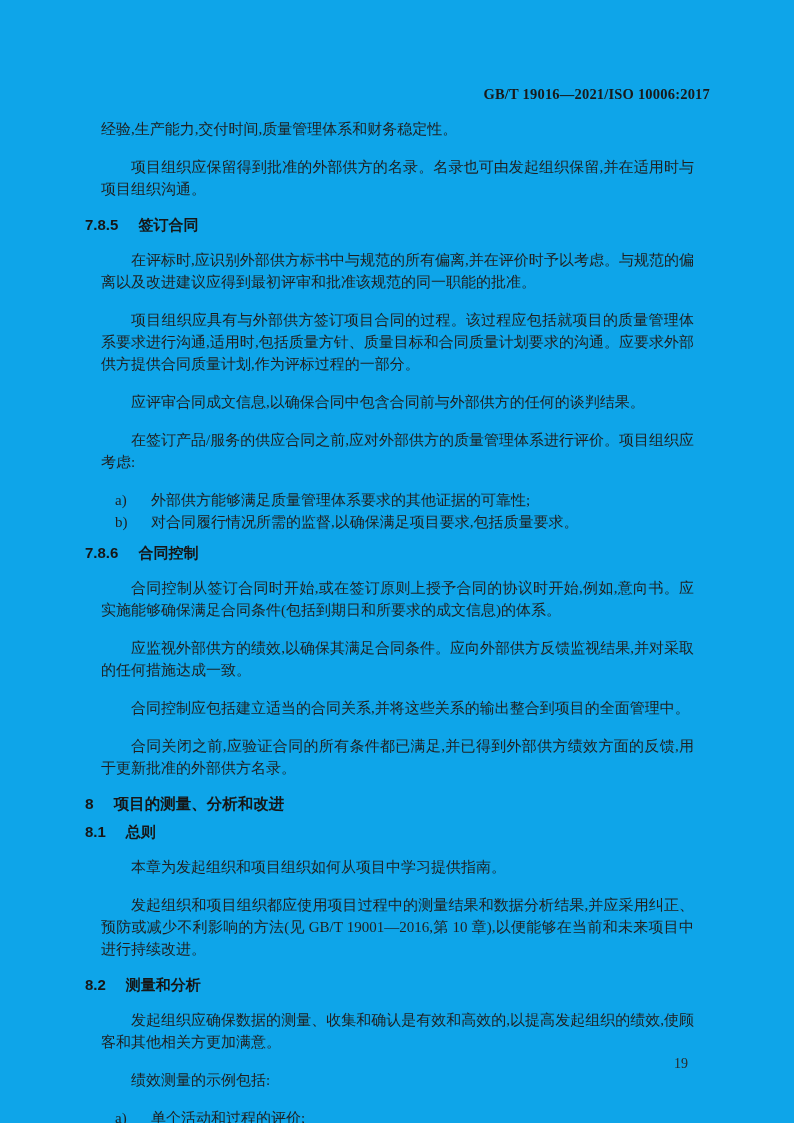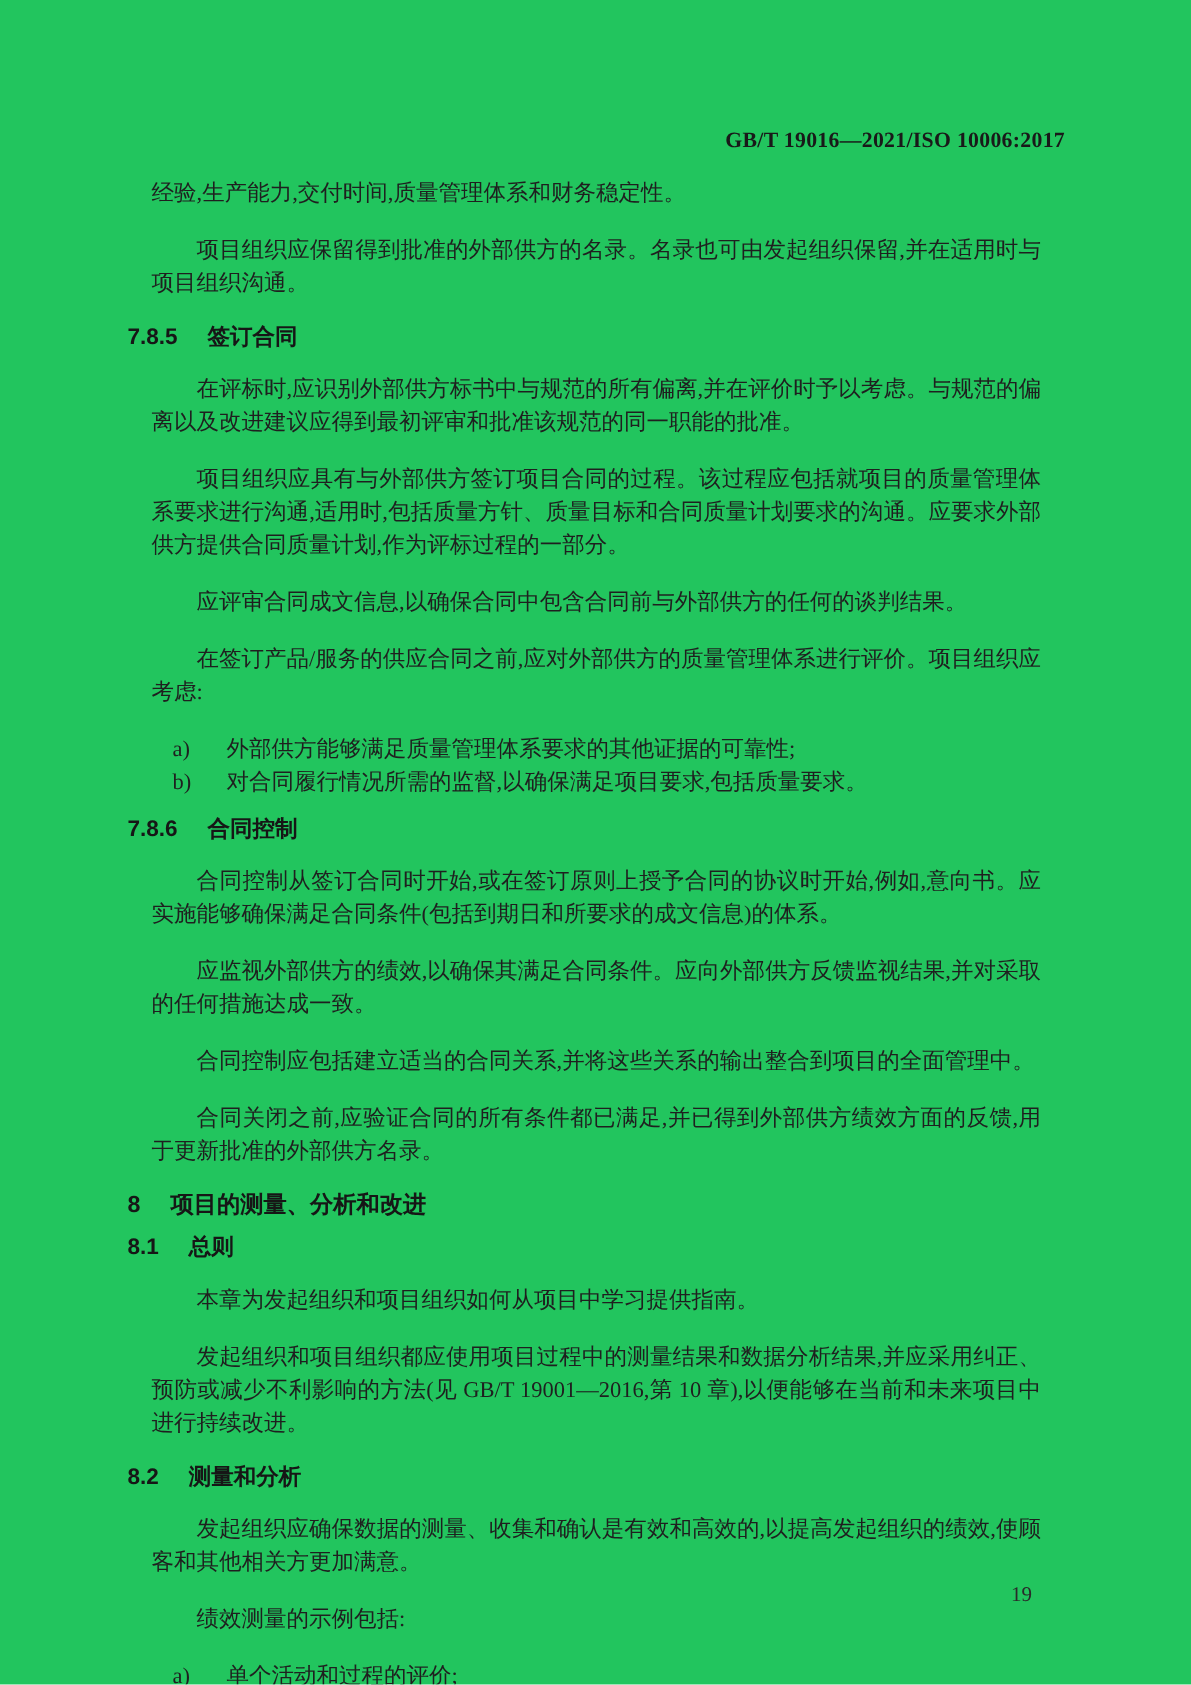--- a/index.html
+++ b/index.html
@@ -4,21 +4,21 @@
 <style>
   html, body {
     margin: 0;
     padding: 0;
     background: #ffffff;
   }
   .page {
     position: relative;
     width: 794px;
     height: 1123px;
-    background: #22c55e;
+    background: #0ea5e9;
     box-sizing: border-box;
     padding: 86px 84px 4px 85px;
     overflow: hidden;
     font-family: "Liberation Serif", "DejaVu Serif", serif;
     color: #1f1f1f;
   }
   .doc-header {
     text-align: right;
     font-family: "Liberation Serif", "DejaVu Serif", serif;
     font-weight: bold;

